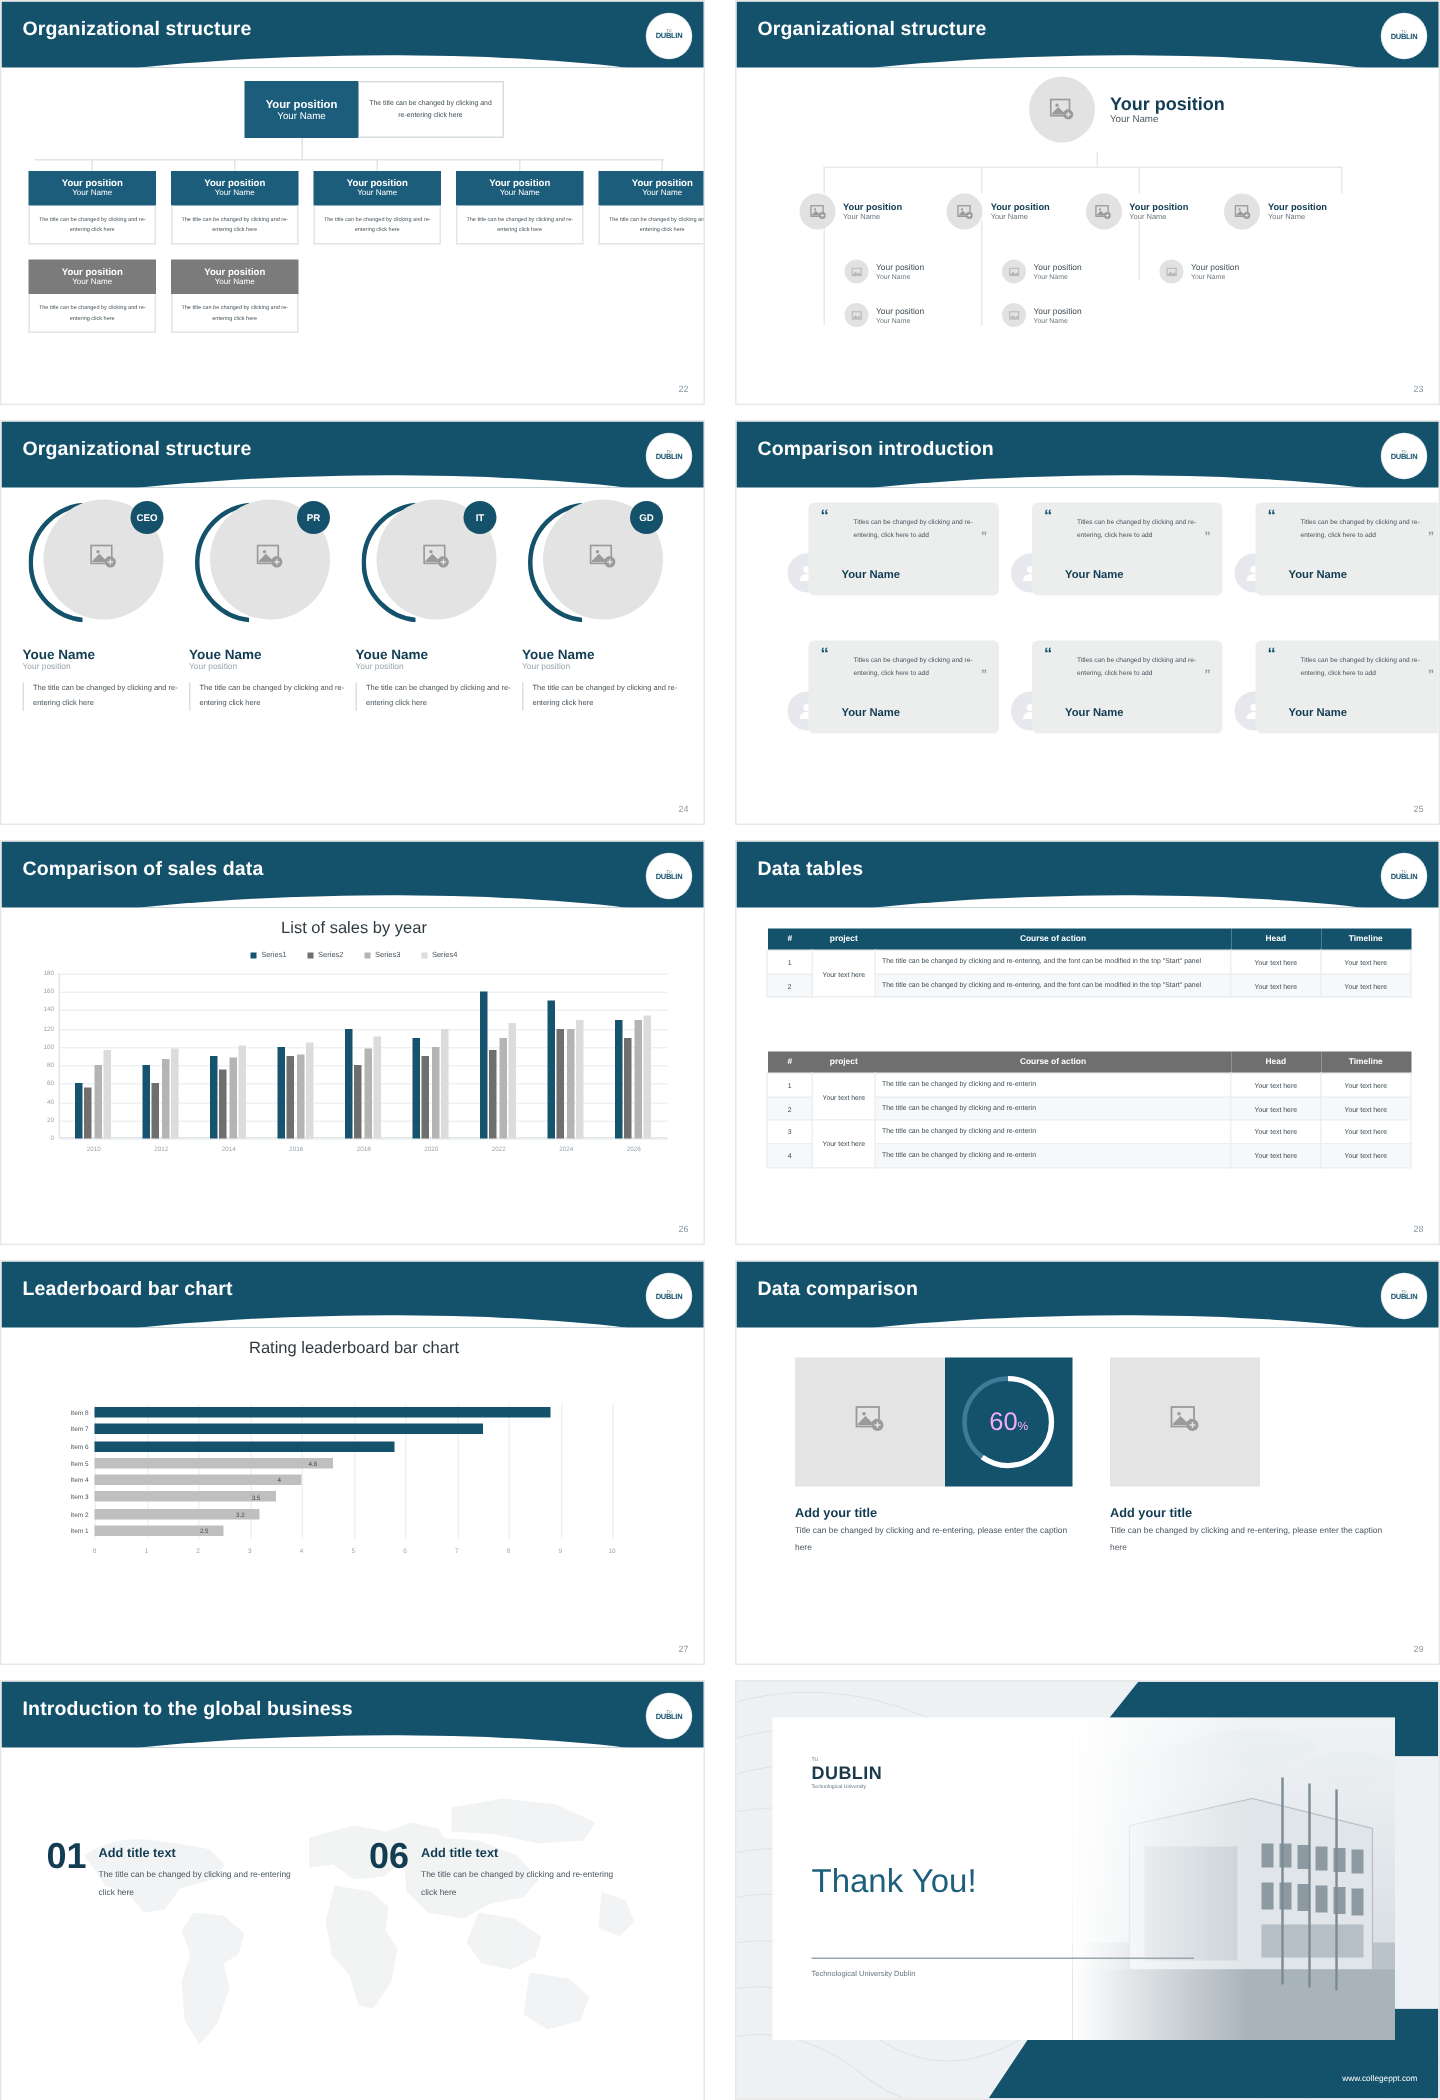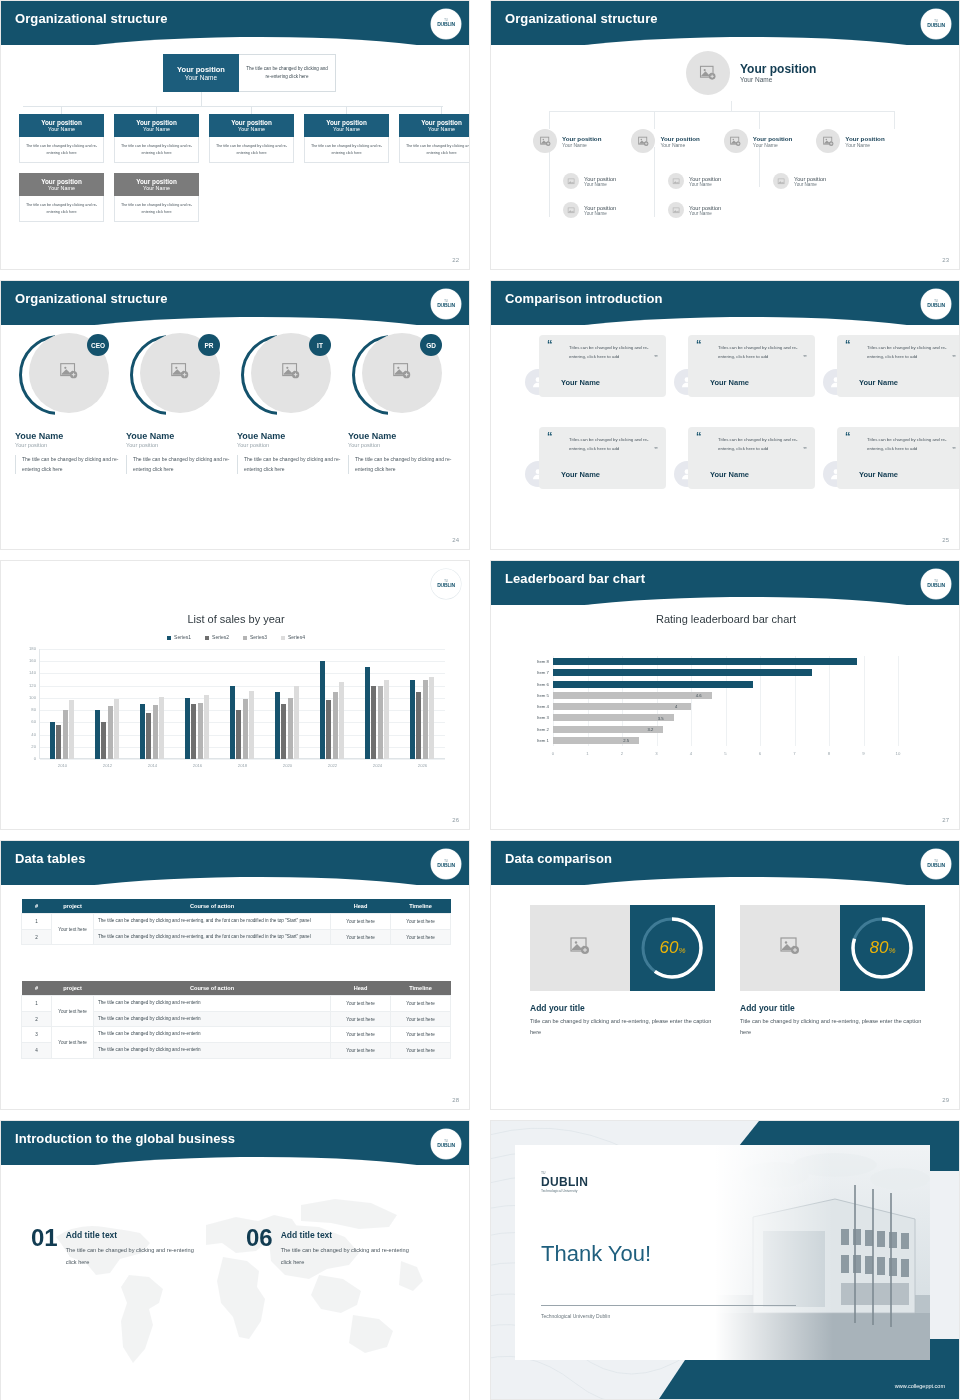--- a/index.html
+++ b/index.html
@@ -176,21 +176,21 @@
   .tbl td { border:1px solid #eceff1; padding:3px 4px; text-align:center; vertical-align:middle;}
   .tbl .hd-blue th { background:#14526c; }
   .tbl .hd-grey th { background:#6f6f6f; }
   .tbl td.act { text-align:left; line-height:1.9; }
   .tbl tr.alt td { background:#f7f8f9; }
 
   
   .dc-card { position:absolute; top:64px; display:flex; }
   .dc-img { width:100px; height:86px; background:#e4e4e4; display:flex; align-items:center; justify-content:center;}
   .dc-ring { width:85px; height:86px; background:#14526c; display:flex; align-items:center; justify-content:center; position:relative;}
-  .dc-num { font-size:17px; color:#eab308; font-weight:300; position:relative; z-index:2;font-style:italic;}
+  .dc-num { font-size:17px; color:#f0abfc; font-weight:300; position:relative; z-index:2;}
   .dc-num .pct { font-size:8px; }
   .dc-title { font-size:8.5px; font-weight:bold; color:#123c52; }
   .dc-sub { font-size:5.6px; color:#4a565e; line-height:1.95; margin-top:3px; width:185px;}
 
   
   .map-bg { position:absolute; left:0; top:44px; width:470px; height:236px; opacity:.5; }
   .gb-item { position:absolute; display:flex; align-items:flex-start; gap:8px; }
   .gb-num { font-size:24px; font-weight:bold; color:#123c52; line-height:24px;}
   .gb-t { font-size:8.5px; font-weight:bold; color:#123c52; margin-top:4px;}
   .gb-d { font-size:5.6px; color:#4a565e; line-height:2.1; margin-top:5px; width:130px;}
@@ -642,20 +642,24 @@
           <span class="s25-q2">”</span>
           <div class="s25-txt">Titles can be changed by clicking and re-entering, click here to add</div>
           <div class="s25-name">Your Name</div>
         </div>
       </div>
     </div>
     <div class="pg">25</div>
   </div>
 
   <div class="slide">
+    <div class="hdr">
+      <div class="hdr-title">Comparison of sales data</div>
+      <div class="curve"></div>
+    </div>
     <div class="logo-badge">
       <span class="l2">TU</span>
       <span class="l1">DUBLIN</span>
     </div>
     <div class="ch-title">List of sales by year</div>
     <div class="ch-legend" id="legend26">
         <div><span class="sw" style="background:#16536e"></span><span>Series1</span></div>
         <div><span class="sw" style="background:#6f6f6f"></span><span>Series2</span></div>
         <div><span class="sw" style="background:#b4b4b4"></span><span>Series3</span></div>
         <div><span class="sw" style="background:#dcdcdc"></span><span>Series4</span></div>
@@ -740,20 +744,95 @@
         <div class="xlab" style="left: 317.5px;">2024</div>
         <div class="grp" style="left: 369.5px;">
           <div class="bar" style="height: 79.4444px; background: rgb(22, 83, 110);"></div>
           <div class="bar" style="height: 67.2222px; background: rgb(111, 111, 111);"></div>
           <div class="bar" style="height: 79.4444px; background: rgb(180, 180, 180);"></div>
           <div class="bar" style="height: 82.5px; background: rgb(220, 220, 220);"></div>
         </div>
         <div class="xlab" style="left: 362.5px;">2026</div>
       </div>
     <div class="pg">26</div>
+  </div>
+
+  <div class="slide">
+    <div class="hdr">
+      <div class="hdr-title">Data tables</div>
+      <div class="curve"></div>
+    </div>
+    <div class="logo-badge">
+      <span class="l2">TU</span>
+      <span class="l1">DUBLIN</span>
+    </div>
+
+    <table class="tbl" style="top:58px;">
+      <tbody>
+          <tr class="hd-blue">
+        <th style="width:30px">#</th>
+        <th style="width:42px">project</th>
+        <th>Course of action</th>
+        <th style="width:60px">Head</th>
+        <th style="width:60px">Timeline</th>
+      </tr>
+      <tr>
+        <td>1</td>
+        <td rowspan="2">Your text here</td>
+        <td class="act">The title can be changed by clicking and re-entering, and the font can be modified in the top "Start" panel</td>
+        <td>Your text here</td>
+        <td>Your text here</td>
+      </tr>
+      <tr class="alt">
+        <td>2</td>
+        <td class="act">The title can be changed by clicking and re-entering, and the font can be modified in the top "Start" panel</td>
+        <td>Your text here</td>
+        <td>Your text here</td>
+      </tr>
+    </tbody>
+      </table>
+
+    <table class="tbl" style="top:140px;">
+      <tbody>
+          <tr class="hd-grey">
+        <th style="width:30px">#</th>
+        <th style="width:42px">project</th>
+        <th>Course of action</th>
+        <th style="width:60px">Head</th>
+        <th style="width:60px">Timeline</th>
+      </tr>
+      <tr>
+        <td>1</td>
+        <td rowspan="2">Your text here</td>
+        <td class="act">The title can be changed by clicking and re-enterin</td>
+        <td>Your text here</td>
+        <td>Your text here</td>
+      </tr>
+      <tr class="alt">
+        <td>2</td>
+        <td class="act">The title can be changed by clicking and re-enterin</td>
+        <td>Your text here</td>
+        <td>Your text here</td>
+      </tr>
+      <tr>
+        <td>3</td>
+        <td rowspan="2">Your text here</td>
+        <td class="act">The title can be changed by clicking and re-enterin</td>
+        <td>Your text here</td>
+        <td>Your text here</td>
+      </tr>
+      <tr class="alt">
+        <td>4</td>
+        <td class="act">The title can be changed by clicking and re-enterin</td>
+        <td>Your text here</td>
+        <td>Your text here</td>
+      </tr>
+    </tbody>
+      </table>
+    <div class="pg">28</div>
   </div>
 
   <div class="slide">
     <div class="hdr">
       <div class="hdr-title">Leaderboard bar chart</div>
       <div class="curve"></div>
     </div>
     <div class="logo-badge">
       <span class="l2">TU</span>
       <span class="l1">DUBLIN</span>
@@ -802,95 +881,20 @@
         <div class="val" style="top: 70.8px; left: 94.4px;">3.2</div>
         <div class="rowL" style="top: 81.75px;">Item 1</div>
         <div class="bar" style="top: 80.75px; width: 86.25px; background: rgb(191, 191, 191);"></div>
         <div class="val" style="top: 82.05px; left: 70.25px;">2.5</div>
       </div>
     <div class="pg">27</div>
   </div>
 
   <div class="slide">
     <div class="hdr">
-      <div class="hdr-title">Data tables</div>
-      <div class="curve"></div>
-    </div>
-    <div class="logo-badge">
-      <span class="l2">TU</span>
-      <span class="l1">DUBLIN</span>
-    </div>
-
-    <table class="tbl" style="top:58px;">
-      <tbody>
-          <tr class="hd-blue">
-        <th style="width:30px">#</th>
-        <th style="width:42px">project</th>
-        <th>Course of action</th>
-        <th style="width:60px">Head</th>
-        <th style="width:60px">Timeline</th>
-      </tr>
-      <tr>
-        <td>1</td>
-        <td rowspan="2">Your text here</td>
-        <td class="act">The title can be changed by clicking and re-entering, and the font can be modified in the top "Start" panel</td>
-        <td>Your text here</td>
-        <td>Your text here</td>
-      </tr>
-      <tr class="alt">
-        <td>2</td>
-        <td class="act">The title can be changed by clicking and re-entering, and the font can be modified in the top "Start" panel</td>
-        <td>Your text here</td>
-        <td>Your text here</td>
-      </tr>
-    </tbody>
-      </table>
-
-    <table class="tbl" style="top:140px;">
-      <tbody>
-          <tr class="hd-grey">
-        <th style="width:30px">#</th>
-        <th style="width:42px">project</th>
-        <th>Course of action</th>
-        <th style="width:60px">Head</th>
-        <th style="width:60px">Timeline</th>
-      </tr>
-      <tr>
-        <td>1</td>
-        <td rowspan="2">Your text here</td>
-        <td class="act">The title can be changed by clicking and re-enterin</td>
-        <td>Your text here</td>
-        <td>Your text here</td>
-      </tr>
-      <tr class="alt">
-        <td>2</td>
-        <td class="act">The title can be changed by clicking and re-enterin</td>
-        <td>Your text here</td>
-        <td>Your text here</td>
-      </tr>
-      <tr>
-        <td>3</td>
-        <td rowspan="2">Your text here</td>
-        <td class="act">The title can be changed by clicking and re-enterin</td>
-        <td>Your text here</td>
-        <td>Your text here</td>
-      </tr>
-      <tr class="alt">
-        <td>4</td>
-        <td class="act">The title can be changed by clicking and re-enterin</td>
-        <td>Your text here</td>
-        <td>Your text here</td>
-      </tr>
-    </tbody>
-      </table>
-    <div class="pg">28</div>
-  </div>
-
-  <div class="slide">
-    <div class="hdr">
       <div class="hdr-title">Data comparison</div>
       <div class="curve"></div>
     </div>
     <div class="logo-badge">
       <span class="l2">TU</span>
       <span class="l1">DUBLIN</span>
     </div>
 
     <div class="dc-card" style="left:39px;">
       <div class="dc-img">
@@ -917,27 +921,20 @@
 
     <div class="dc-card" style="left:249px;">
       <div class="dc-img">
         <span><svg width="24" height="24" viewBox="0 0 24 24">
               <rect x="3" y="4" width="15" height="13" fill="none" stroke="#9a9a9a" stroke-width="1.2"></rect>
               <circle cx="8" cy="8.5" r="1.2" fill="#9a9a9a"></circle>
               <path d="M4 15 L9 10 L13 14 L16 11.5 L17 13 L17 16 L4 16 Z" fill="#9a9a9a"></path>
               <circle cx="17" cy="16" r="4" fill="#9a9a9a"></circle>
               <path d="M17 14v4M15 16h4" stroke="#e4e4e4" stroke-width="1"></path>
             </svg></span>
-      </div>
-      <div class="dc-ring">
-        <svg width="68" height="68" viewBox="0 0 68 68" style="position:absolute;left:8px;top:9px;">
-          <circle cx="34" cy="34" r="29" fill="none" stroke="#3f7b96" stroke-width="3"></circle>
-          <circle cx="34" cy="34" r="29" fill="none" stroke="#ffffff" stroke-width="3.5" stroke-dasharray="145.8 36.4" stroke-dashoffset="0" transform="rotate(-90 34 34)"></circle>
-        </svg>
-        <span class="dc-num"><span>80</span><span class="pct">%</span></span>
       </div>
     </div>
     <div style="position:absolute;left:249px;top:162px;">
       <div class="dc-title">Add your title</div>
       <div class="dc-sub">Title can be changed by clicking and re-entering, please enter the caption here</div>
     </div>
     <div class="pg">29</div>
   </div>
 
   <div class="slide tall">

